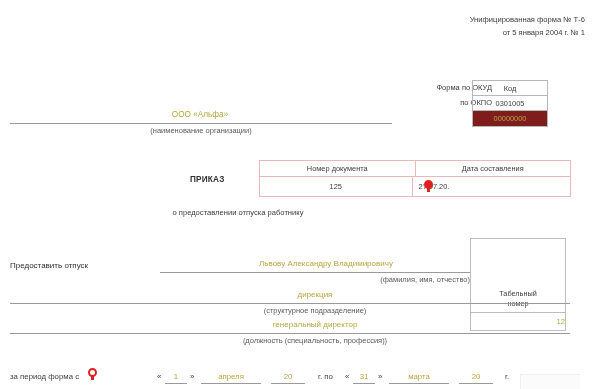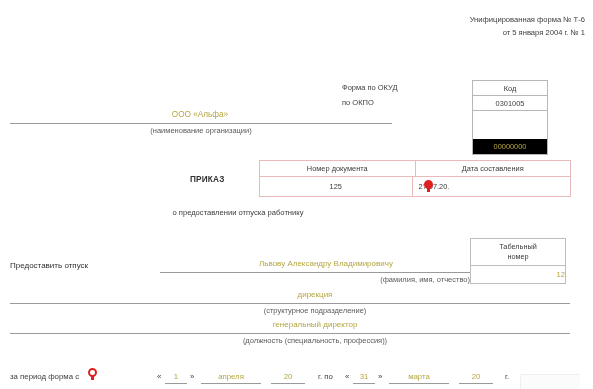--- a/index.html
+++ b/index.html
@@ -30,23 +30,23 @@
   #header-block { top: 14px; right: 8px; width: 300px; text-align: right; }
   #header-block div { font-size: 7.6px; line-height: 12.5px; color: #3c3c3c; }
 
   
   #code-table { top: 80px; left: 472px; width: 76px; border: 1px solid #b7b7b7; }
   #code-table .crow {
     height: 15px; line-height: 15px; text-align: center;
     font-size: 7.4px; border-bottom: 1px solid #b7b7b7; color: #3c3c3c;
   }
   #code-table .crow:last-child { border-bottom: none; }
-  #code-table .crow.val-okpo { color: #b5a642; background: #000000; margin-top: 28px; }
+  #code-table .crow.val-okpo { color: #b5a642; background: #7f1d1d; }
   .code-side-label {
-    position: absolute; font-size: 7.5px;
+    position: absolute; text-align: right; font-size: 7.5px;
     color: #3c3c3c; width: 150px; left: 342px; height: 15px; line-height: 15px;
   }
 
   
   #org-name { top: 110px; left: 10px; width: 380px; text-align: center;
               font-size: 8.2px; }
   #org-rule { top: 123px; left: 10px; width: 382px; }
   #org-caption { top: 126px; left: 10px; width: 382px; text-align: center; }
 
   
@@ -62,21 +62,21 @@
   #order-table .val-row .oc { height: 19px; line-height: 13px; }
   #prikaz-label { top: 175px; left: 190px; font-size: 8.2px; font-weight: bold;
                   color: #2f2f2f; letter-spacing: .2px; }
   #rasporyazhenie { top: 196px; left: 155px; width: 150px; text-align: center; }
   #order-subject { top: 208px; left: 143px; width: 190px; text-align: center;
                    font-size: 7.6px; color: #3c3c3c; }
 
   
   #tabel-table { top: 238px; left: 470px; width: 96px; border: 1px solid #bdbdbd; }
   #tabel-head { text-align: center; font-size: 7.3px; padding: 3px 0 3px;
-                line-height: 10px; border-bottom: 1px solid #bdbdbd; color: #3c3c3c; }
+                line-height: 10px; border-bottom: 1px solid #bdbdbd; color: #3c3c3c; margin-top: 47px; }
   #tabel-val  { text-align: right; font-size: 7.6px; height: 17px;
                 line-height: 17px; }
 
   
   #grant-label { top: 261px; left: 10px; font-size: 8px; color: #2f2f2f; }
 
   #emp-name { top: 259px; left: 190px; width: 272px; text-align: center; font-size: 8px; }
   #emp-rule { top: 272px; left: 160px; width: 310px; }
   #emp-caption { top: 275px; left: 160px; width: 310px; text-align: right; }
 

